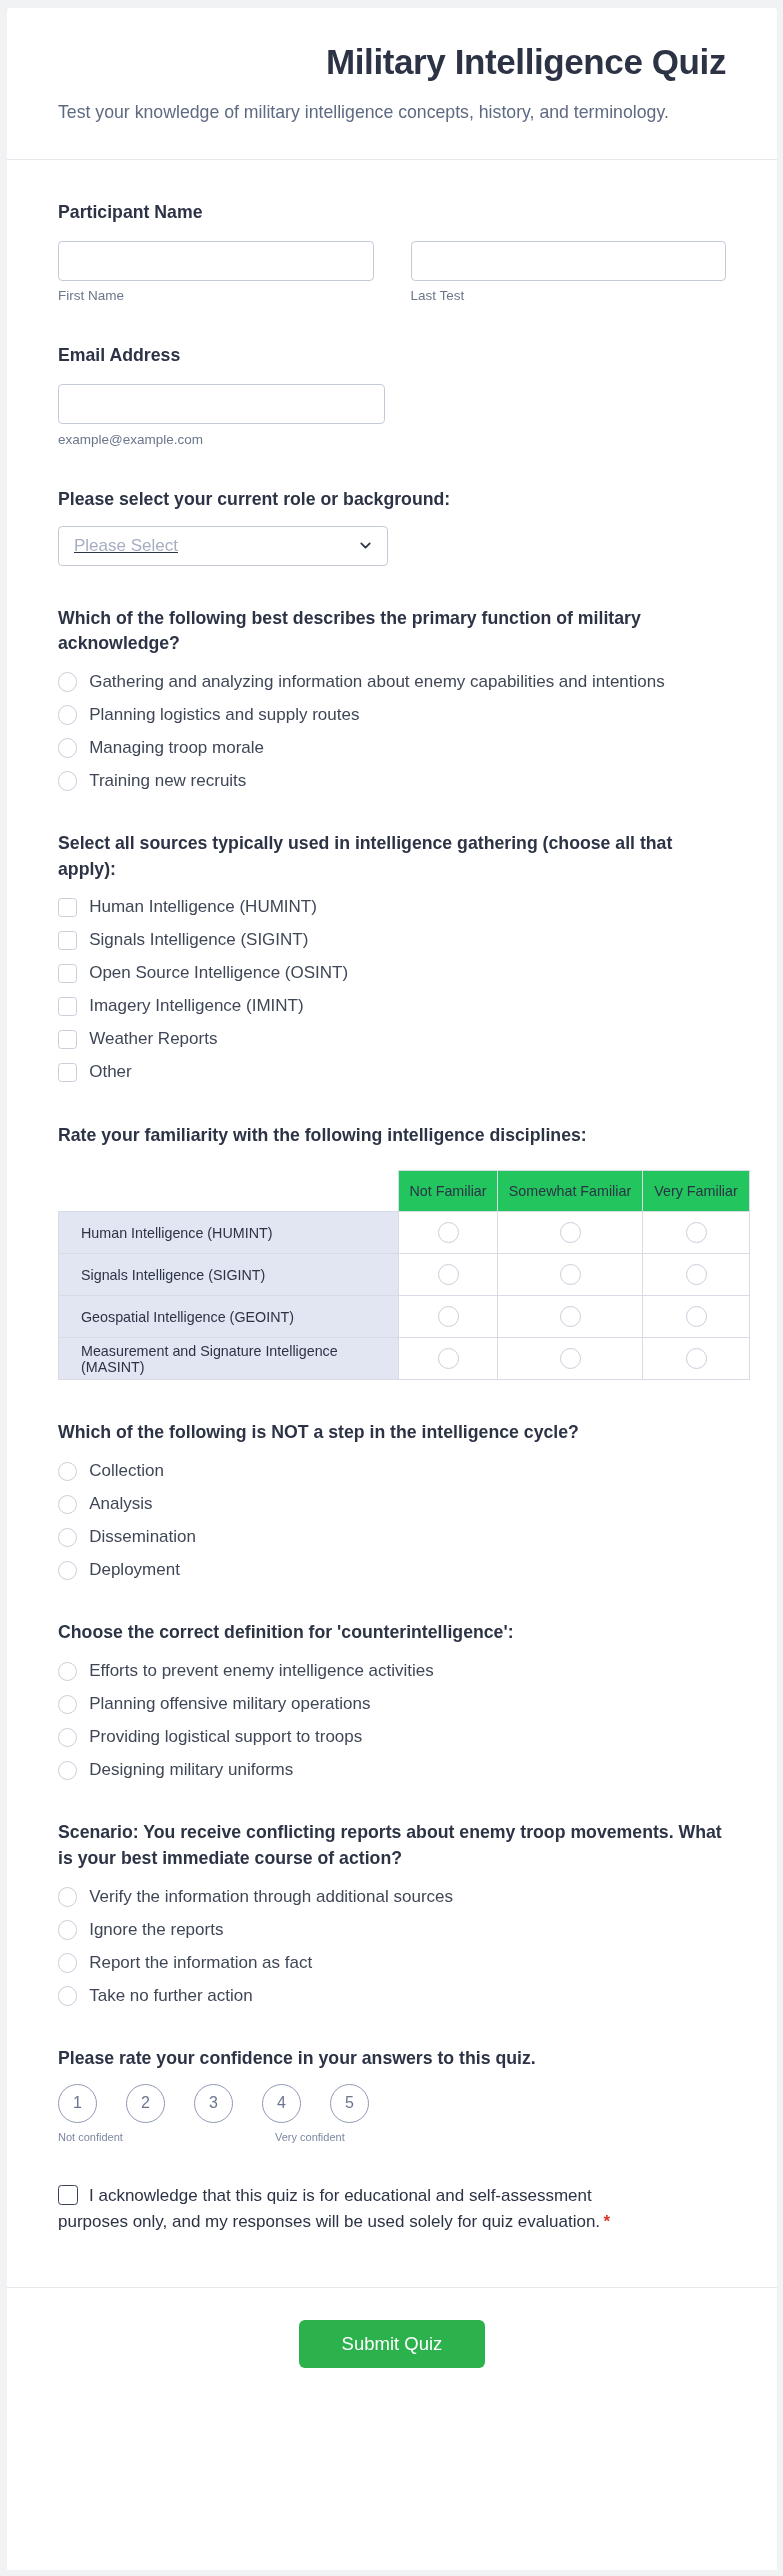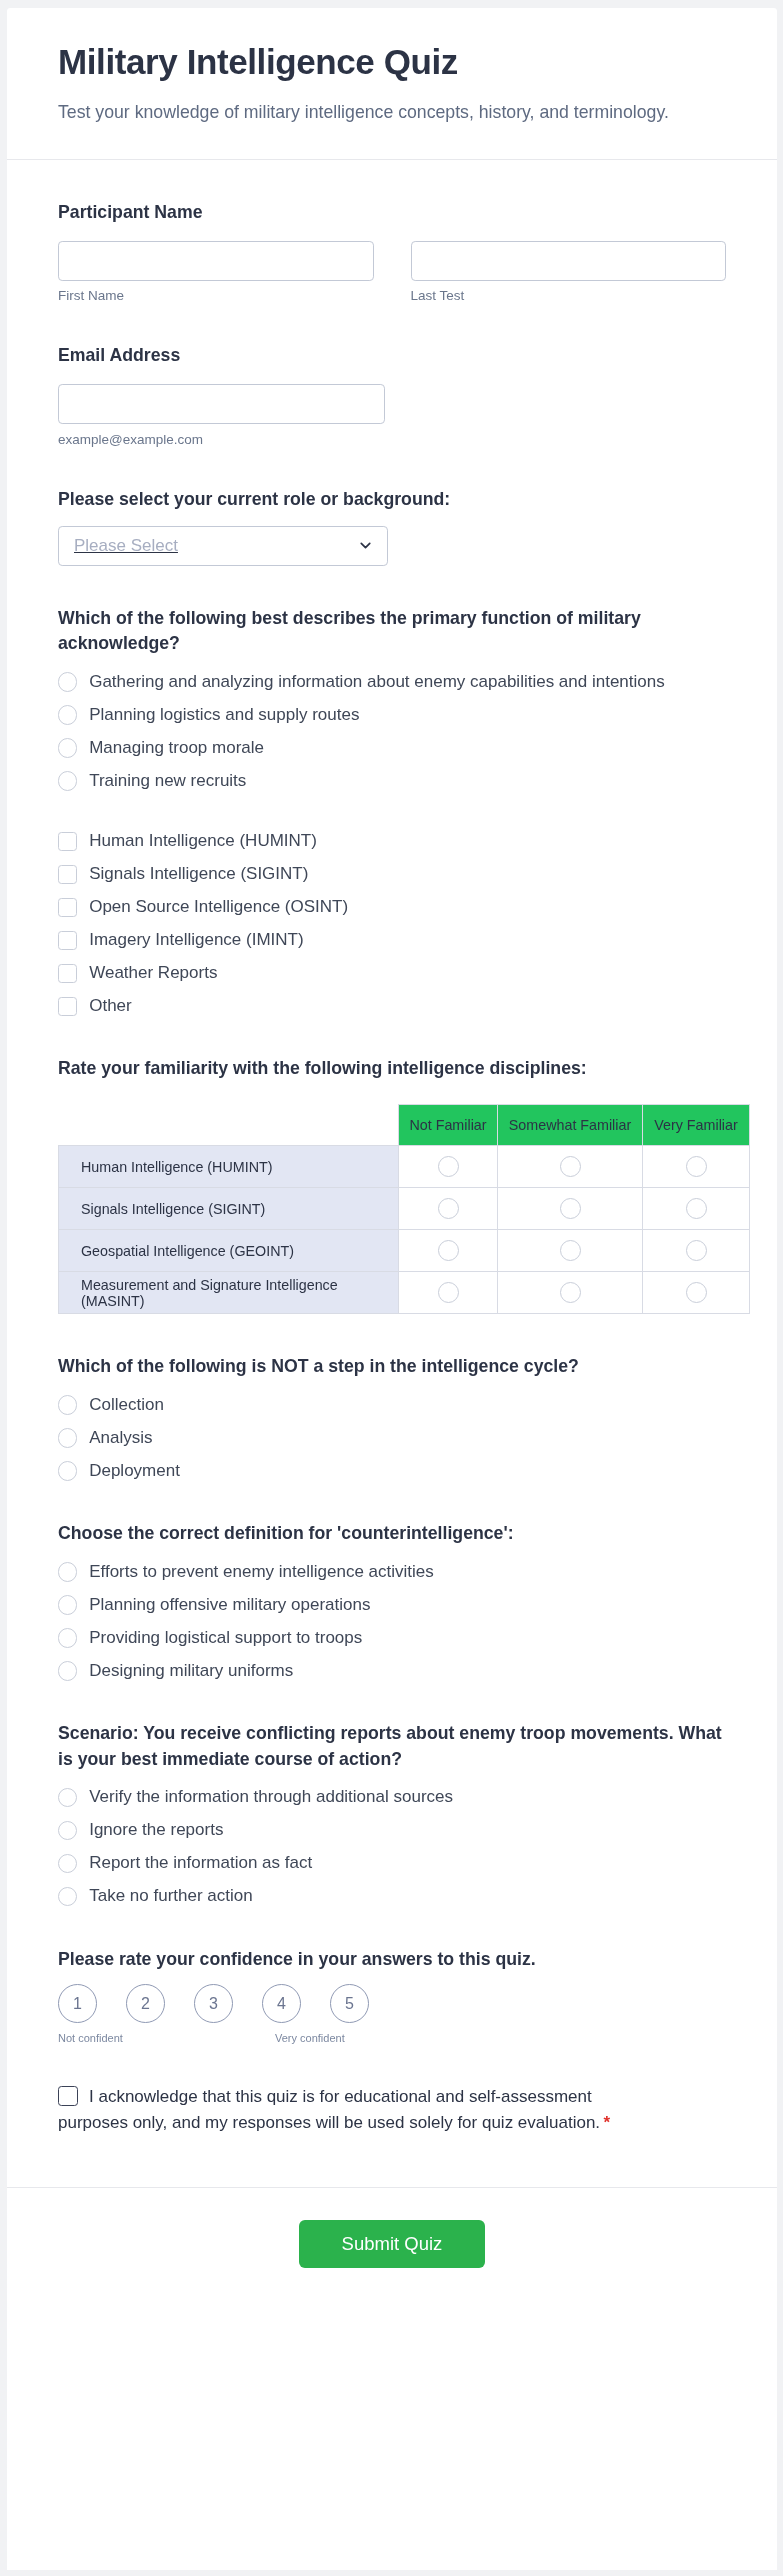--- a/index.html
+++ b/index.html
@@ -19,20 +19,21 @@
     min-height: 2562px;
   }
   
   .form-title {
     font-size: 35px;
     font-weight: 700;
     letter-spacing: -0.4px;
     line-height: 1.15;
     color: #2c3345;
     margin-bottom: 18.5px;
+    text-align: right;
   }
   .form-subtitle {
     font-size: 17.7px;
     color: #5e6a81;
     line-height: 1.35;
     margin-bottom: 34px;
   }
   .divider {
     border: none;
     border-top: 0.8px solid #e7e8ec;
@@ -222,20 +223,21 @@
           <span class="radio"></span>
           <span class="opt-text">Managing troop morale</span>
         </label>
       <label class="opt">
           <span class="radio"></span>
           <span class="opt-text">Training new recruits</span>
         </label>
     </div>
 
     <div class="q">
+      <div class="q-label">Select all sources typically used in intelligence gathering (choose all that apply):</div>
       <label class="opt">
           <span class="checkbox"></span>
           <span class="opt-text">Human Intelligence (HUMINT)</span>
         </label>
       <label class="opt">
           <span class="checkbox"></span>
           <span class="opt-text">Signals Intelligence (SIGINT)</span>
         </label>
       <label class="opt">
           <span class="checkbox"></span>
@@ -306,20 +308,24 @@
       <label class="opt">
           <span class="radio"></span>
           <span class="opt-text">Collection</span>
         </label>
       <label class="opt">
           <span class="radio"></span>
           <span class="opt-text">Analysis</span>
         </label>
       <label class="opt">
           <span class="radio"></span>
+          <span class="opt-text">Dissemination</span>
+        </label>
+      <label class="opt">
+          <span class="radio"></span>
           <span class="opt-text">Deployment</span>
         </label>
     </div>
 
     <div class="q">
       <div class="q-label">Choose the correct definition for 'counterintelligence':</div>
       <label class="opt">
           <span class="radio"></span>
           <span class="opt-text">Efforts to prevent enemy intelligence activities</span>
         </label>

